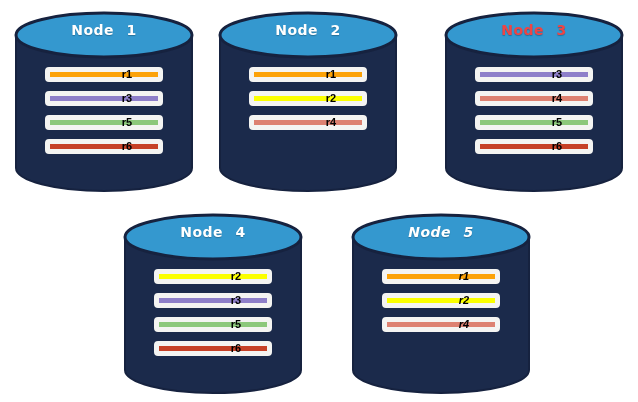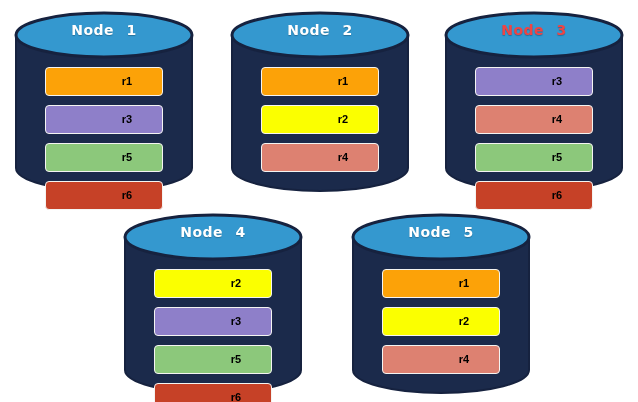--- a/index.html
+++ b/index.html
@@ -45,22 +45,22 @@
     left: 0;
     width: 100%;
     display: flex;
     flex-direction: column;
     align-items: center;
     gap: 9px;
   }
   .bar {
     box-sizing: border-box;
     width: 118px;
-    height: 29px;
-    border: 1px solid #14532d;
+    height: 15px;
+    border: 5px solid #14532d;
     border-radius: 4px;
     display: flex;
     align-items: center;
     justify-content: center;
     font-family: "Liberation Sans", sans-serif;
     font-weight: bold;
     font-size: 11px;
     color: #000000;
     line-height: 13px;
     padding-left: 46px;
@@ -78,21 +78,21 @@
     </svg>
     <div class="node-title" style="color: rgb(255, 255, 255);">Node 1</div>
     <div class="bars">
         <div class="bar" style="background: rgb(252, 162, 8); border-color: rgb(244, 244, 242); color: rgb(0, 0, 0);">r1</div>
         <div class="bar" style="background: rgb(142, 127, 201); border-color: rgb(244, 244, 242); color: rgb(0, 0, 0);">r3</div>
         <div class="bar" style="background: rgb(140, 200, 123); border-color: rgb(244, 244, 242); color: rgb(0, 0, 0);">r5</div>
         <div class="bar" style="background: rgb(198, 65, 39); border-color: rgb(244, 244, 242); color: rgb(0, 0, 0);">r6</div>
       </div>
   </div>
 
-  <div class="node" id="node-1" style="left: 228px; top: 10px;">
+  <div class="node" id="node-1" style="left: 216px; top: 10px;">
     <svg class="cyl" width="184" height="184" viewBox="0 0 184 184">
       <path class="cyl-body" d="M 4,25 L 4,158 A 88,23 0 1 0 180,158 L 180,25 Z" fill="#1B2A4B" stroke="#16223F" stroke-width="2"></path>
       <ellipse class="cyl-top" cx="92" cy="25" rx="88" ry="22" fill="#3498CF" stroke="#16223F" stroke-width="3"></ellipse>
     </svg>
     <div class="node-title" style="color: rgb(255, 255, 255);">Node 2</div>
     <div class="bars">
         <div class="bar" style="background: rgb(252, 162, 8); border-color: rgb(244, 244, 242); color: rgb(0, 0, 0);">r1</div>
         <div class="bar" style="background: rgb(251, 255, 0); border-color: rgb(244, 244, 242); color: rgb(0, 0, 0);">r2</div>
         <div class="bar" style="background: rgb(221, 129, 113); border-color: rgb(244, 244, 242); color: rgb(0, 0, 0);">r4</div>
       </div>
@@ -119,21 +119,21 @@
     </svg>
     <div class="node-title" style="color: rgb(255, 255, 255);">Node 4</div>
     <div class="bars">
         <div class="bar" style="background: rgb(251, 255, 0); border-color: rgb(244, 244, 242); color: rgb(0, 0, 0);">r2</div>
         <div class="bar" style="background: rgb(142, 127, 201); border-color: rgb(244, 244, 242); color: rgb(0, 0, 0);">r3</div>
         <div class="bar" style="background: rgb(140, 200, 123); border-color: rgb(244, 244, 242); color: rgb(0, 0, 0);">r5</div>
         <div class="bar" style="background: rgb(198, 65, 39); border-color: rgb(244, 244, 242); color: rgb(0, 0, 0);">r6</div>
       </div>
   </div>
 
-  <div class="node" id="node-4" style="left: 349px; top: 212px;">
+  <div class="node" id="node-4" style="left: 349px; top: 212px; font-style: italic;">
     <svg class="cyl" width="184" height="184" viewBox="0 0 184 184">
       <path class="cyl-body" d="M 4,25 L 4,158 A 88,23 0 1 0 180,158 L 180,25 Z" fill="#1B2A4B" stroke="#16223F" stroke-width="2"></path>
       <ellipse class="cyl-top" cx="92" cy="25" rx="88" ry="22" fill="#3498CF" stroke="#16223F" stroke-width="3"></ellipse>
     </svg>
     <div class="node-title" style="color: rgb(255, 255, 255);">Node 5</div>
     <div class="bars">
         <div class="bar" style="background: rgb(252, 162, 8); border-color: rgb(244, 244, 242); color: rgb(0, 0, 0);">r1</div>
         <div class="bar" style="background: rgb(251, 255, 0); border-color: rgb(244, 244, 242); color: rgb(0, 0, 0);">r2</div>
         <div class="bar" style="background: rgb(221, 129, 113); border-color: rgb(244, 244, 242); color: rgb(0, 0, 0);">r4</div>
       </div>

